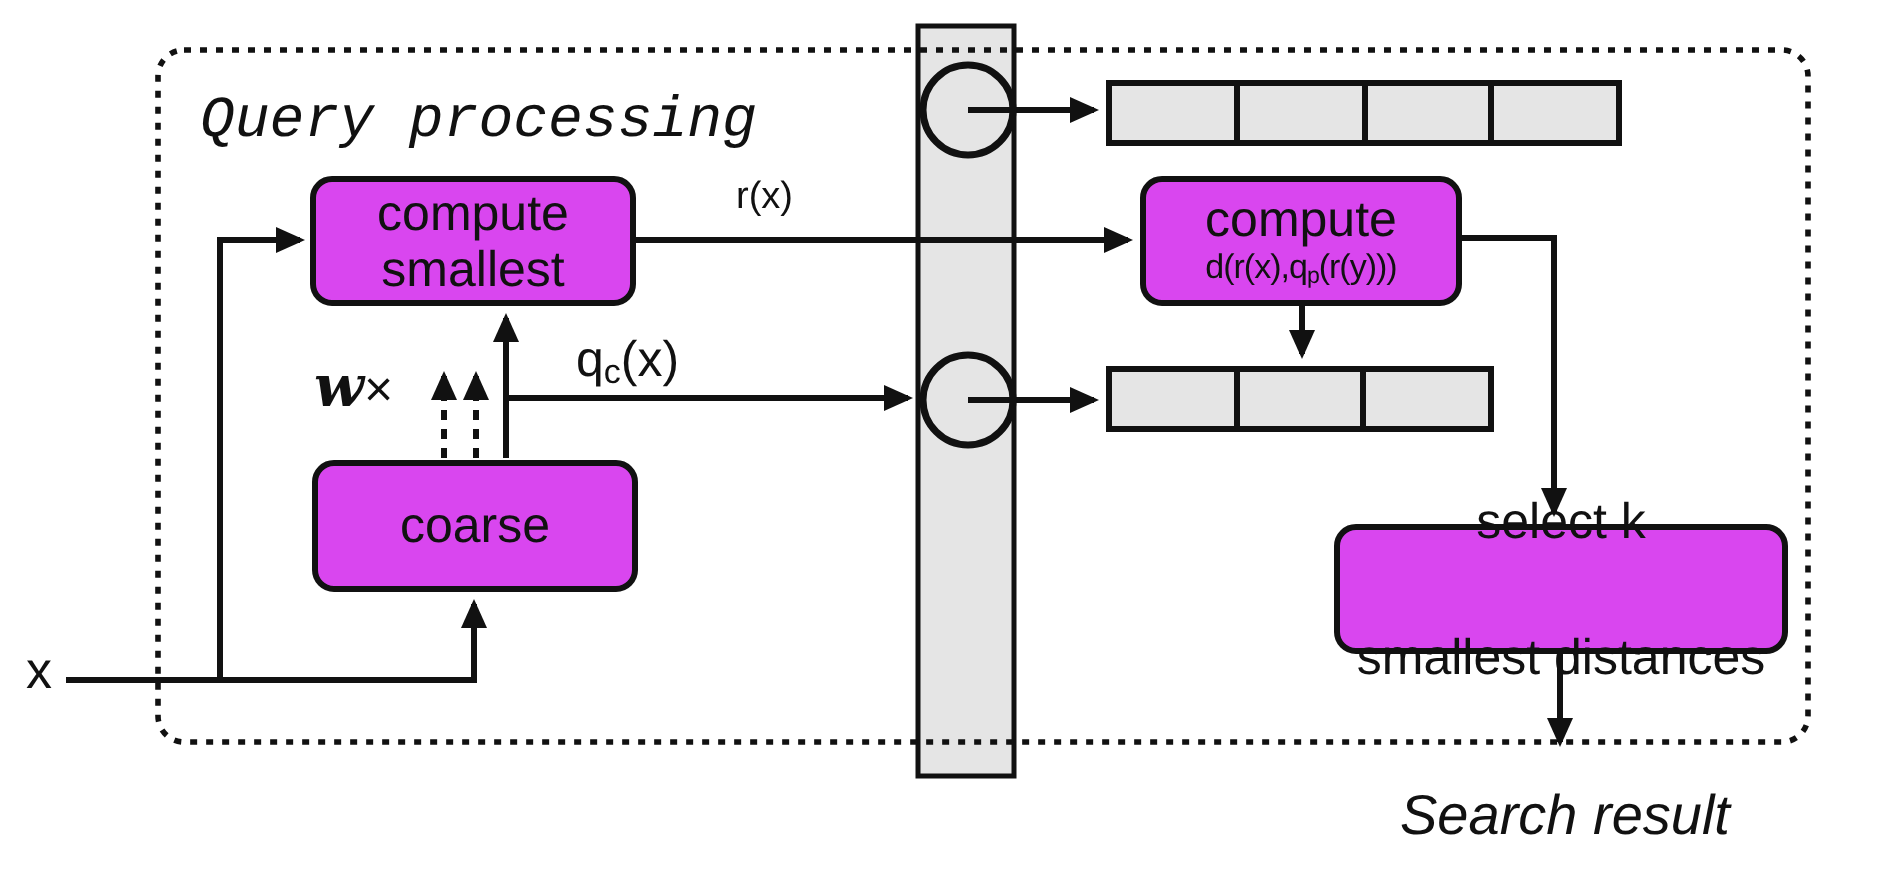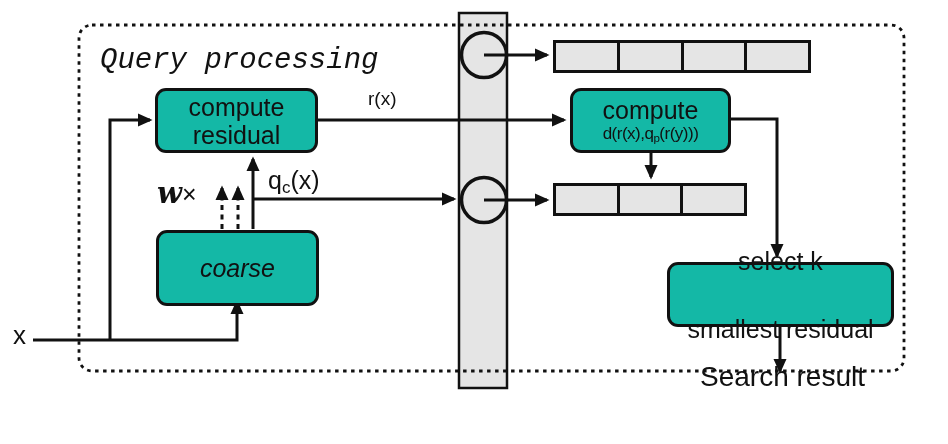--- a/index.html
+++ b/index.html
@@ -10,56 +10,56 @@
     background: #ffffff;
     font-family: "Liberation Sans", sans-serif;
     color: #111111;
     overflow: hidden;
   }
   #wires { position: absolute; left: 0; top: 0; width: 948px; height: 444px; }
 
   .node {
     position: absolute;
     box-sizing: border-box;
-    background: #14b8a6;
+    background: #d946ef;
     border: 3px solid #111111;
     border-radius: 11px;
     display: flex;
     flex-direction: column;
     align-items: center;
     justify-content: center;
     text-align: center;
     font-size: 25px;
     line-height: 1.12;
     white-space: nowrap;
   }
   #compute-residual { left: 155px; top: 88px;  width: 163px; height: 65px; }
-  #coarse-quantizer { left: 156px; top: 230px; width: 163px; height: 76px; font-style: italic; }
+  #coarse-quantizer { left: 156px; top: 230px; width: 163px; height: 66px; }
   #compute-distance { left: 570px; top: 88px;  width: 161px; height: 65px; }
   #compute-distance .dist-line { font-size: 17px; letter-spacing: -0.5px; }
   #select-k         { left: 667px; top: 262px; width: 227px; height: 65px; font-size: 25px; gap: 40px; }
 
   .cell-array {
     position: absolute;
     box-sizing: border-box;
     background: #e5e5e5;
     border: 3px solid #111111;
     display: flex;
   }
   #array-top { left: 553px; top: 40px;  width: 258px; height: 33px; }
   #array-mid { left: 553px; top: 183px; width: 194px; height: 33px; }
   .cell-array .cell { flex: 1 1 0; border-right: 3px solid #111111; }
   .cell-array .cell:last-child { border-right: none; }
 
   .lbl { position: absolute; white-space: nowrap; }
   #query-processing-label { left: 100px; top: 44px; font-style: italic; font-size: 29px; font-family: Liberation Mono, monospace; }
-  #search-result-label    { left: 700px; top: 361px; font-size: 28px; }
+  #search-result-label    { left: 700px; top: 392px; font-style: italic; font-size: 28px; }
   #x-label   { left: 13px;  top: 320px; font-size: 26px; }
   #rx-label  { left: 368px; top: 88px;  font-size: 19px; }
-  #qcx-label { left: 268px; top: 166px; font-size: 25px; }
+  #qcx-label { left: 288px; top: 166px; font-size: 25px; }
   .sub { font-size: 0.68em; vertical-align: -0.22em; }
   #w-label { left: 157px; top: 176px; font-size: 25px; }
   #w-label .w-glyph {
     font-family: "DejaVu Serif", serif;
     font-style: italic;
     font-weight: bold;
     font-size: 29px;
   }
 </style>
 </head>
@@ -100,35 +100,35 @@
     <path d="M731,119 H777 V256" fill="none" stroke="#111111" stroke-width="3" marker-end="url(#ah)"></path>
 
     <path d="M780,327 V371" fill="none" stroke="#111111" stroke-width="3" marker-end="url(#ah)"></path>
 
     <circle cx="484" cy="55" r="22.5" fill="none" stroke="#111111" stroke-width="3.5"></circle>
     <circle cx="484" cy="200" r="22.5" fill="none" stroke="#111111" stroke-width="3.5"></circle>
   </svg>
 
   <div class="node" id="compute-residual">
     <div>compute</div>
-    <div>residual</div>
+    <div>smallest</div>
   </div>
 
   <div class="node" id="coarse-quantizer">
     <div>coarse</div>
   </div>
 
   <div class="node" id="compute-distance">
     <div>compute</div>
     <div class="dist-line"><span>d(r(x),q</span><span class="sub">p</span><span>(r(y)))</span></div>
   </div>
 
   <div class="node" id="select-k">
     <div>select k</div>
-    <div>smallest residual</div>
+    <div>smallest distances</div>
   </div>
 
   <div class="cell-array" id="array-top">
     <div class="cell"></div>
   <div class="cell"></div>
       <div class="cell"></div>
       <div class="cell"></div>
     </div>
 
   <div class="cell-array" id="array-mid">

